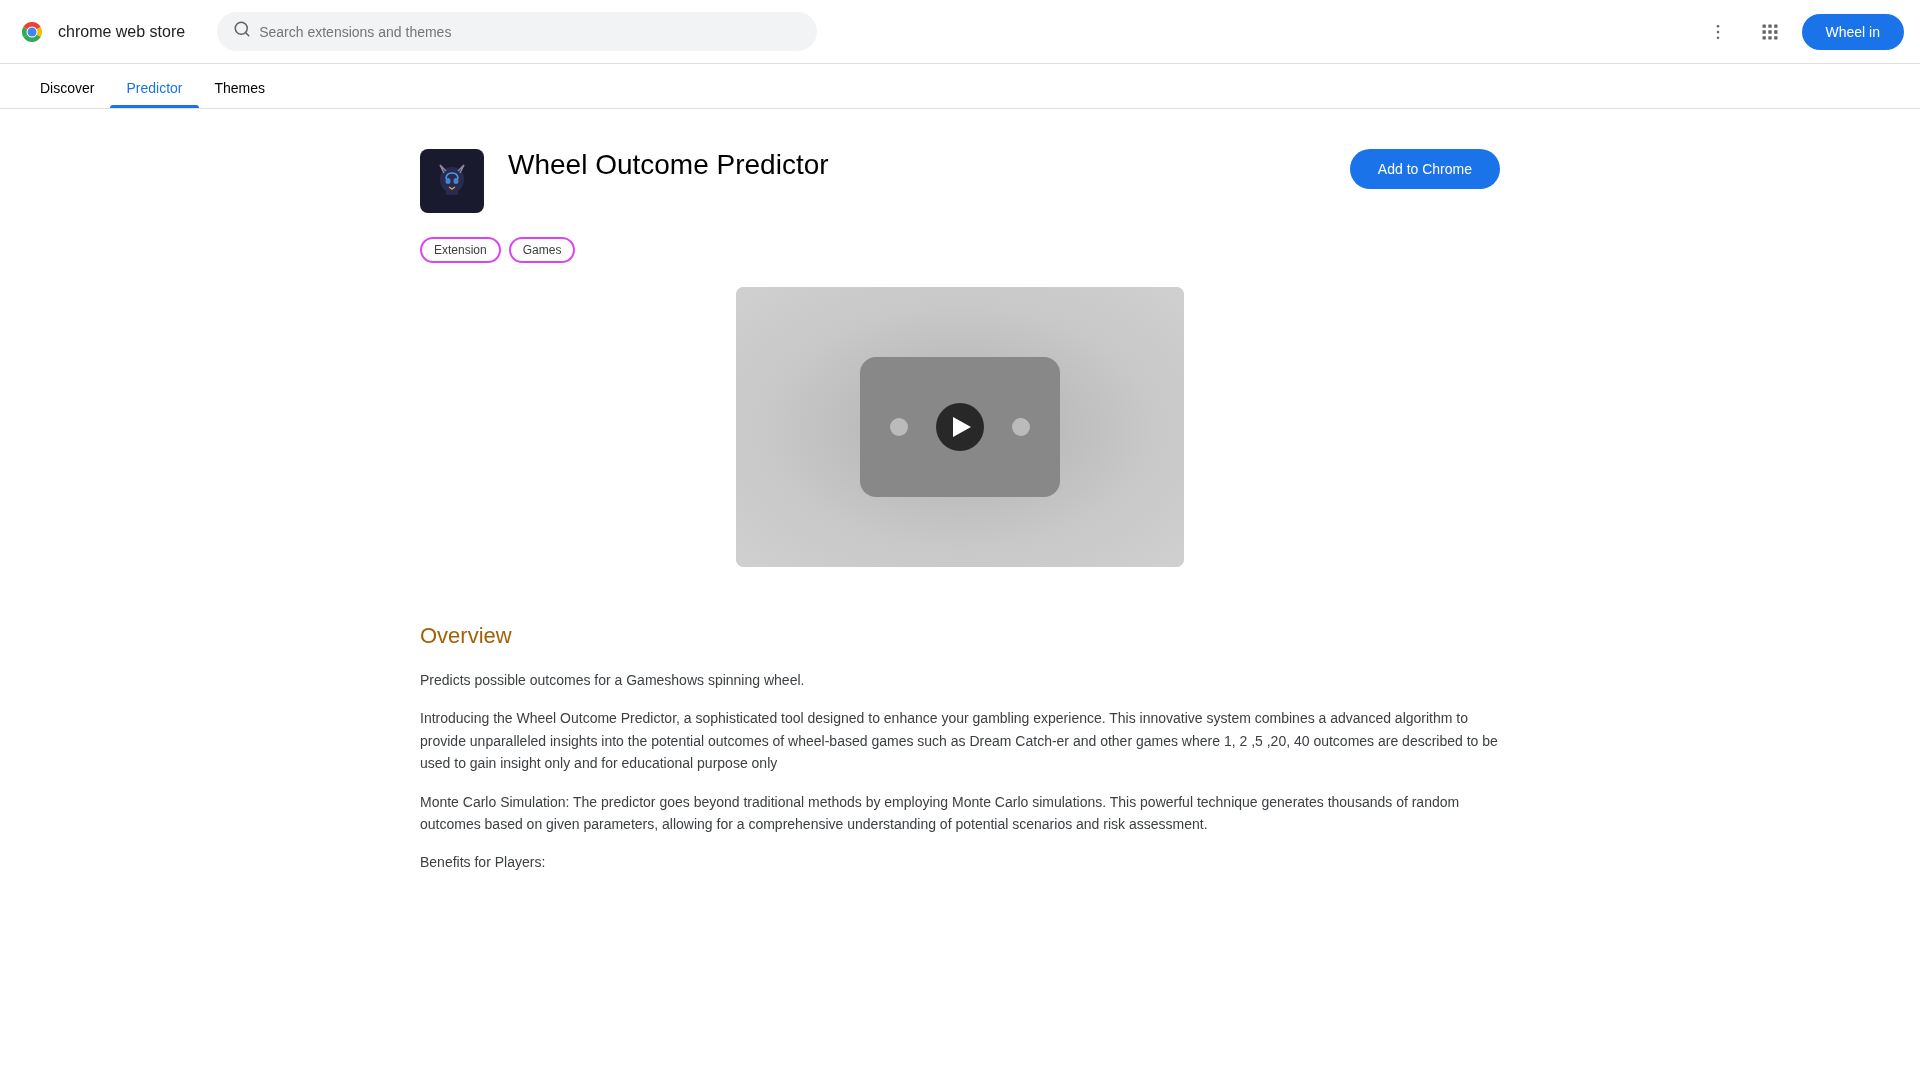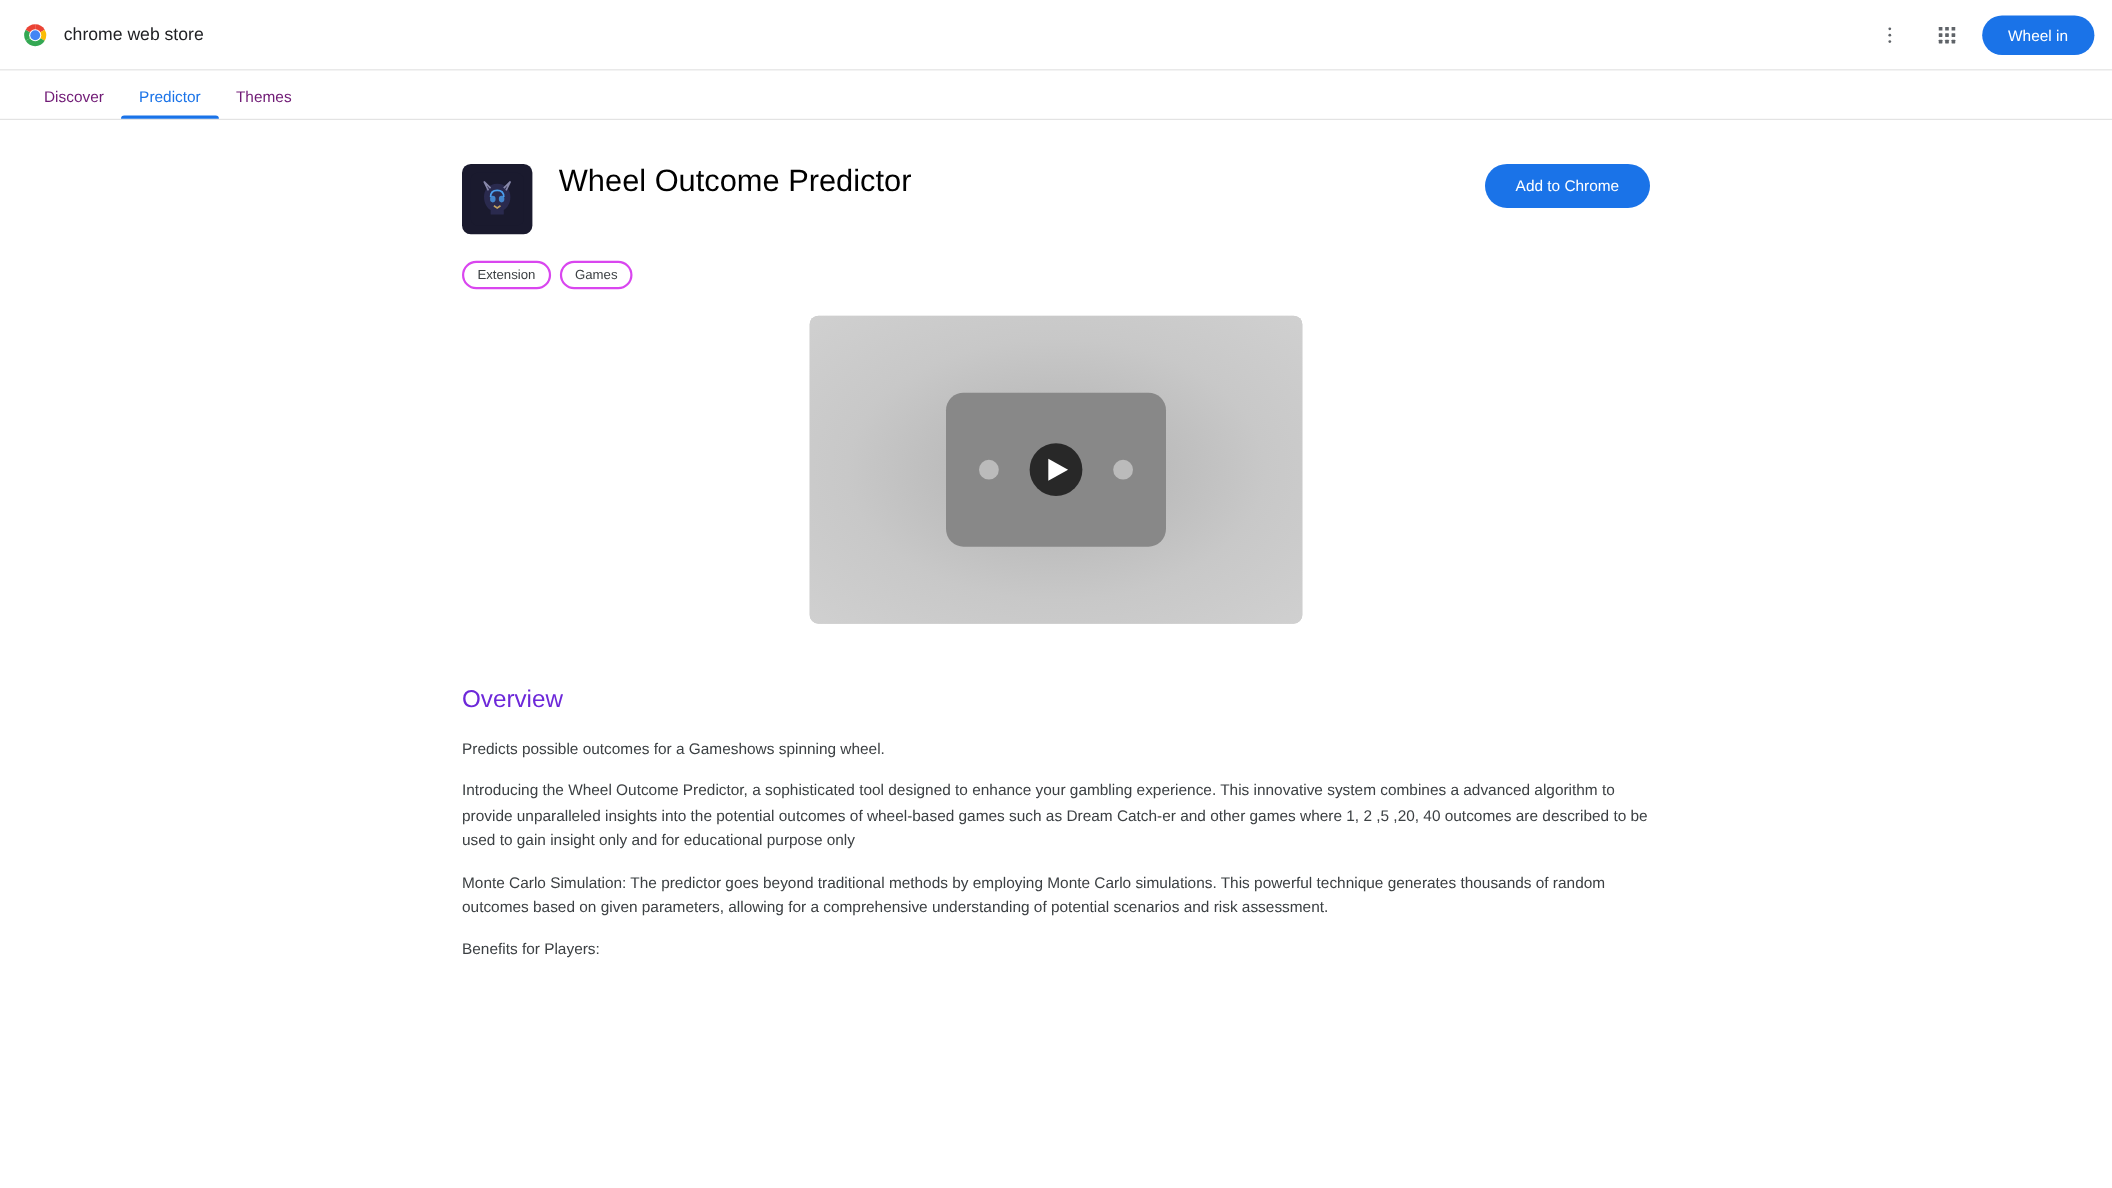--- a/index.html
+++ b/index.html
@@ -88,21 +88,21 @@
 
     
     .nav-tabs {
       display: flex;
       padding: 0 24px;
       border-bottom: 1px solid #e0e0e0;
     }
     .nav-tab {
       padding: 16px 16px 12px;
       font-size: 14px;
-      color: #701a75;
+      color: #000000;
       cursor: pointer;
       position: relative;
       font-weight: 500;
       text-decoration: none;
     }
     .nav-tab.active {
       color: #1a73e8;
     }
     .nav-tab.active::after {
       content: '';
@@ -245,21 +245,21 @@
       margin-left: 4px;
     }
 
     
     .overview-section {
       padding-top: 8px;
     }
     .overview-title {
       font-size: 22px;
       font-weight: 500;
-      color: #6d28d9;
+      color: #a16207;
       margin-bottom: 20px;
     }
     .overview-text {
       font-size: 14px;
       line-height: 1.6;
       color: #3c4043;
       margin-bottom: 16px;
     }
 
     
@@ -282,20 +282,28 @@
       <path d="M16 16 L7.34 21 A10 10 0 0 1 7.34 11 Z" fill="#34A853"></path>
 
       <path d="M16 16 L7.34 11 A10 10 0 0 1 16 6 Z" fill="#EA4335"></path>
 
       <circle cx="16" cy="16" r="5.5" fill="white"></circle>
       <circle cx="16" cy="16" r="4.5" fill="#4285F4"></circle>
     </svg>
     <span class="logo-text">chrome web store</span>
   </a>
 
+  <div class="search-bar">
+    <span class="search-icon-wrap">
+      <svg width="18" height="18" viewBox="0 0 24 24" fill="none" xmlns="http://www.w3.org/2000/svg">
+        <path d="M21 21L16.514 16.506M19 11C19 15.418 15.418 19 11 19C6.582 19 3 15.418 3 11C3 6.582 6.582 3 11 3C15.418 3 19 6.582 19 11Z" stroke="#5f6368" stroke-width="2" stroke-linecap="round"></path>
+      </svg>
+    </span>
+    <input type="text" placeholder="Search extensions and themes" style="">
+  </div>
 
   <div class="header-right">
     <div class="more-icon">
       <svg width="20" height="20" viewBox="0 0 24 24" fill="#5f6368" xmlns="http://www.w3.org/2000/svg">
         <circle cx="12" cy="5" r="1.5"></circle>
         <circle cx="12" cy="12" r="1.5"></circle>
         <circle cx="12" cy="19" r="1.5"></circle>
       </svg>
     </div>
     <div class="apps-icon">

